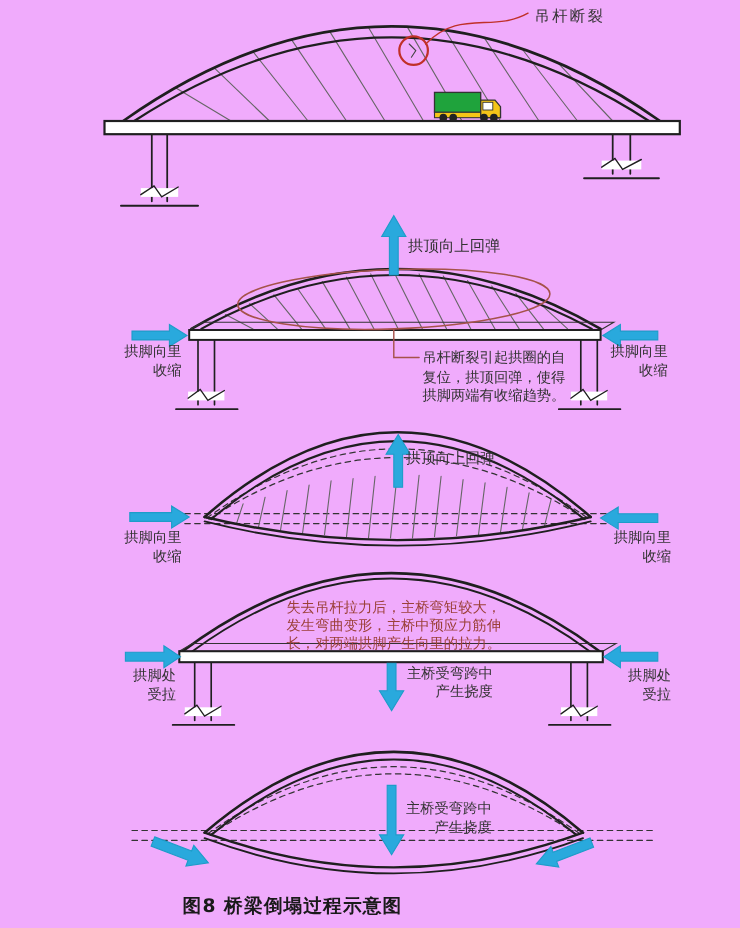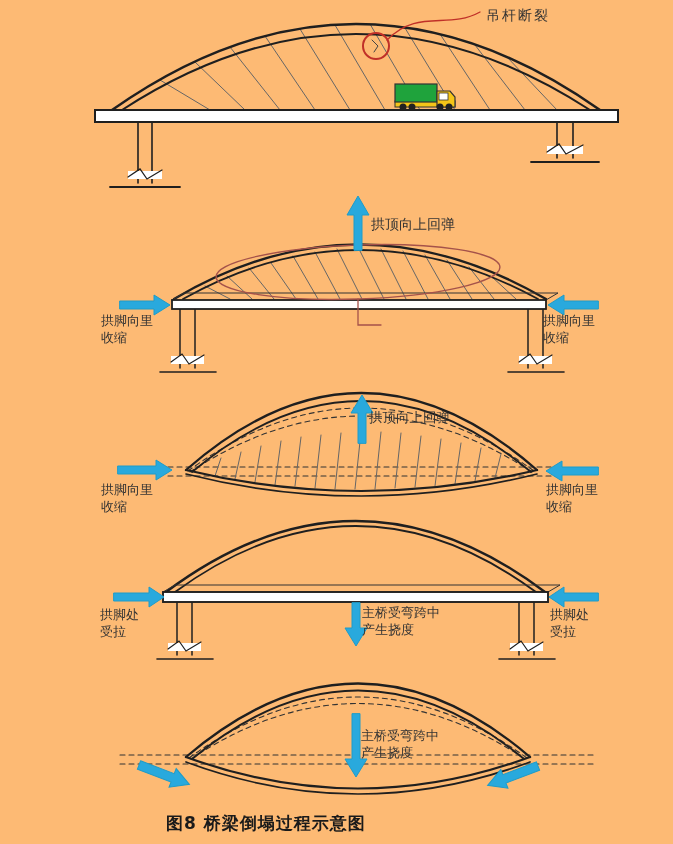--- a/index.html
+++ b/index.html
@@ -1,26 +1,26 @@
 <!DOCTYPE html>
 <html><head>
 <meta charset="utf-8">
 <style>
   html,body{margin:0;padding:0;background:#ffffff;}
   .canvas{
-    position:relative;width:673px;height:844px;background:#fdba74;
+    position:relative;width:673px;height:844px;background:#f0abfc;
     font-family:"DejaVu Sans","Liberation Sans",sans-serif;
     overflow:hidden;
   }
   .canvas svg{position:absolute;left:0;top:0;}
   .lbl{
     position:absolute;color:#333;font-size:13px;line-height:17px;
     white-space:nowrap;
   }
-  .lbl.center{text-align:left;white-space:normal;}
+  .lbl.center{text-align:right;white-space:normal;}
   .lbl div{white-space:nowrap;}
   .note{position:absolute;color:#333;font-size:13px;line-height:17.5px;}
   .note div{white-space:nowrap;}
   .note.red{color:#9B4038;line-height:16.5px;text-align:center;}
   .caption{
     position:absolute;left:166px;top:812px;width:366px;text-align:left;
     font-size:17px;font-weight:bold;color:#1a1a1a;letter-spacing:1px;
   }
 </style>
 </head>
@@ -221,31 +221,41 @@
 
   <div class="lbl" style="left:371px;top:216px;font-size:14px;">拱顶向上回弹</div>
   <div class="lbl center" style="left:101px;top:312px;width:64px;">
     <div>拱脚向里</div>
     <div>收缩</div>
   </div>
   <div class="lbl center" style="left:543px;top:312px;width:64px;">
     <div>拱脚向里</div>
     <div>收缩</div>
   </div>
+  <div class="note" style="left:384px;top:317px;">
+    <div>吊杆断裂引起拱圈的自</div>
+    <div>复位，拱顶回弹，使得</div>
+    <div>拱脚两端有收缩趋势。</div>
+  </div>
 
   <div class="lbl" style="left:369px;top:409px;font-size:13.5px;">拱顶向上回弹</div>
   <div class="lbl center" style="left:101px;top:481px;width:64px;">
     <div>拱脚向里</div>
     <div>收缩</div>
   </div>
   <div class="lbl center" style="left:546px;top:481px;width:64px;">
     <div>拱脚向里</div>
     <div>收缩</div>
   </div>
 
+  <div class="note red" style="left:258px;top:545px;width:200px;">
+    <div>失去吊杆拉力后，主桥弯矩较大，</div>
+    <div>发生弯曲变形，主桥中预应力筋伸</div>
+    <div>长，对两端拱脚产生向里的拉力。</div>
+  </div>
   <div class="lbl center" style="left:362px;top:604px;width:86px;">
     <div>主桥受弯跨中</div>
     <div>产生挠度</div>
   </div>
   <div class="lbl center" style="left:100px;top:606px;width:60px;">
     <div>拱脚处</div>
     <div>受拉</div>
   </div>
   <div class="lbl center" style="left:550px;top:606px;width:60px;">
     <div>拱脚处</div>

